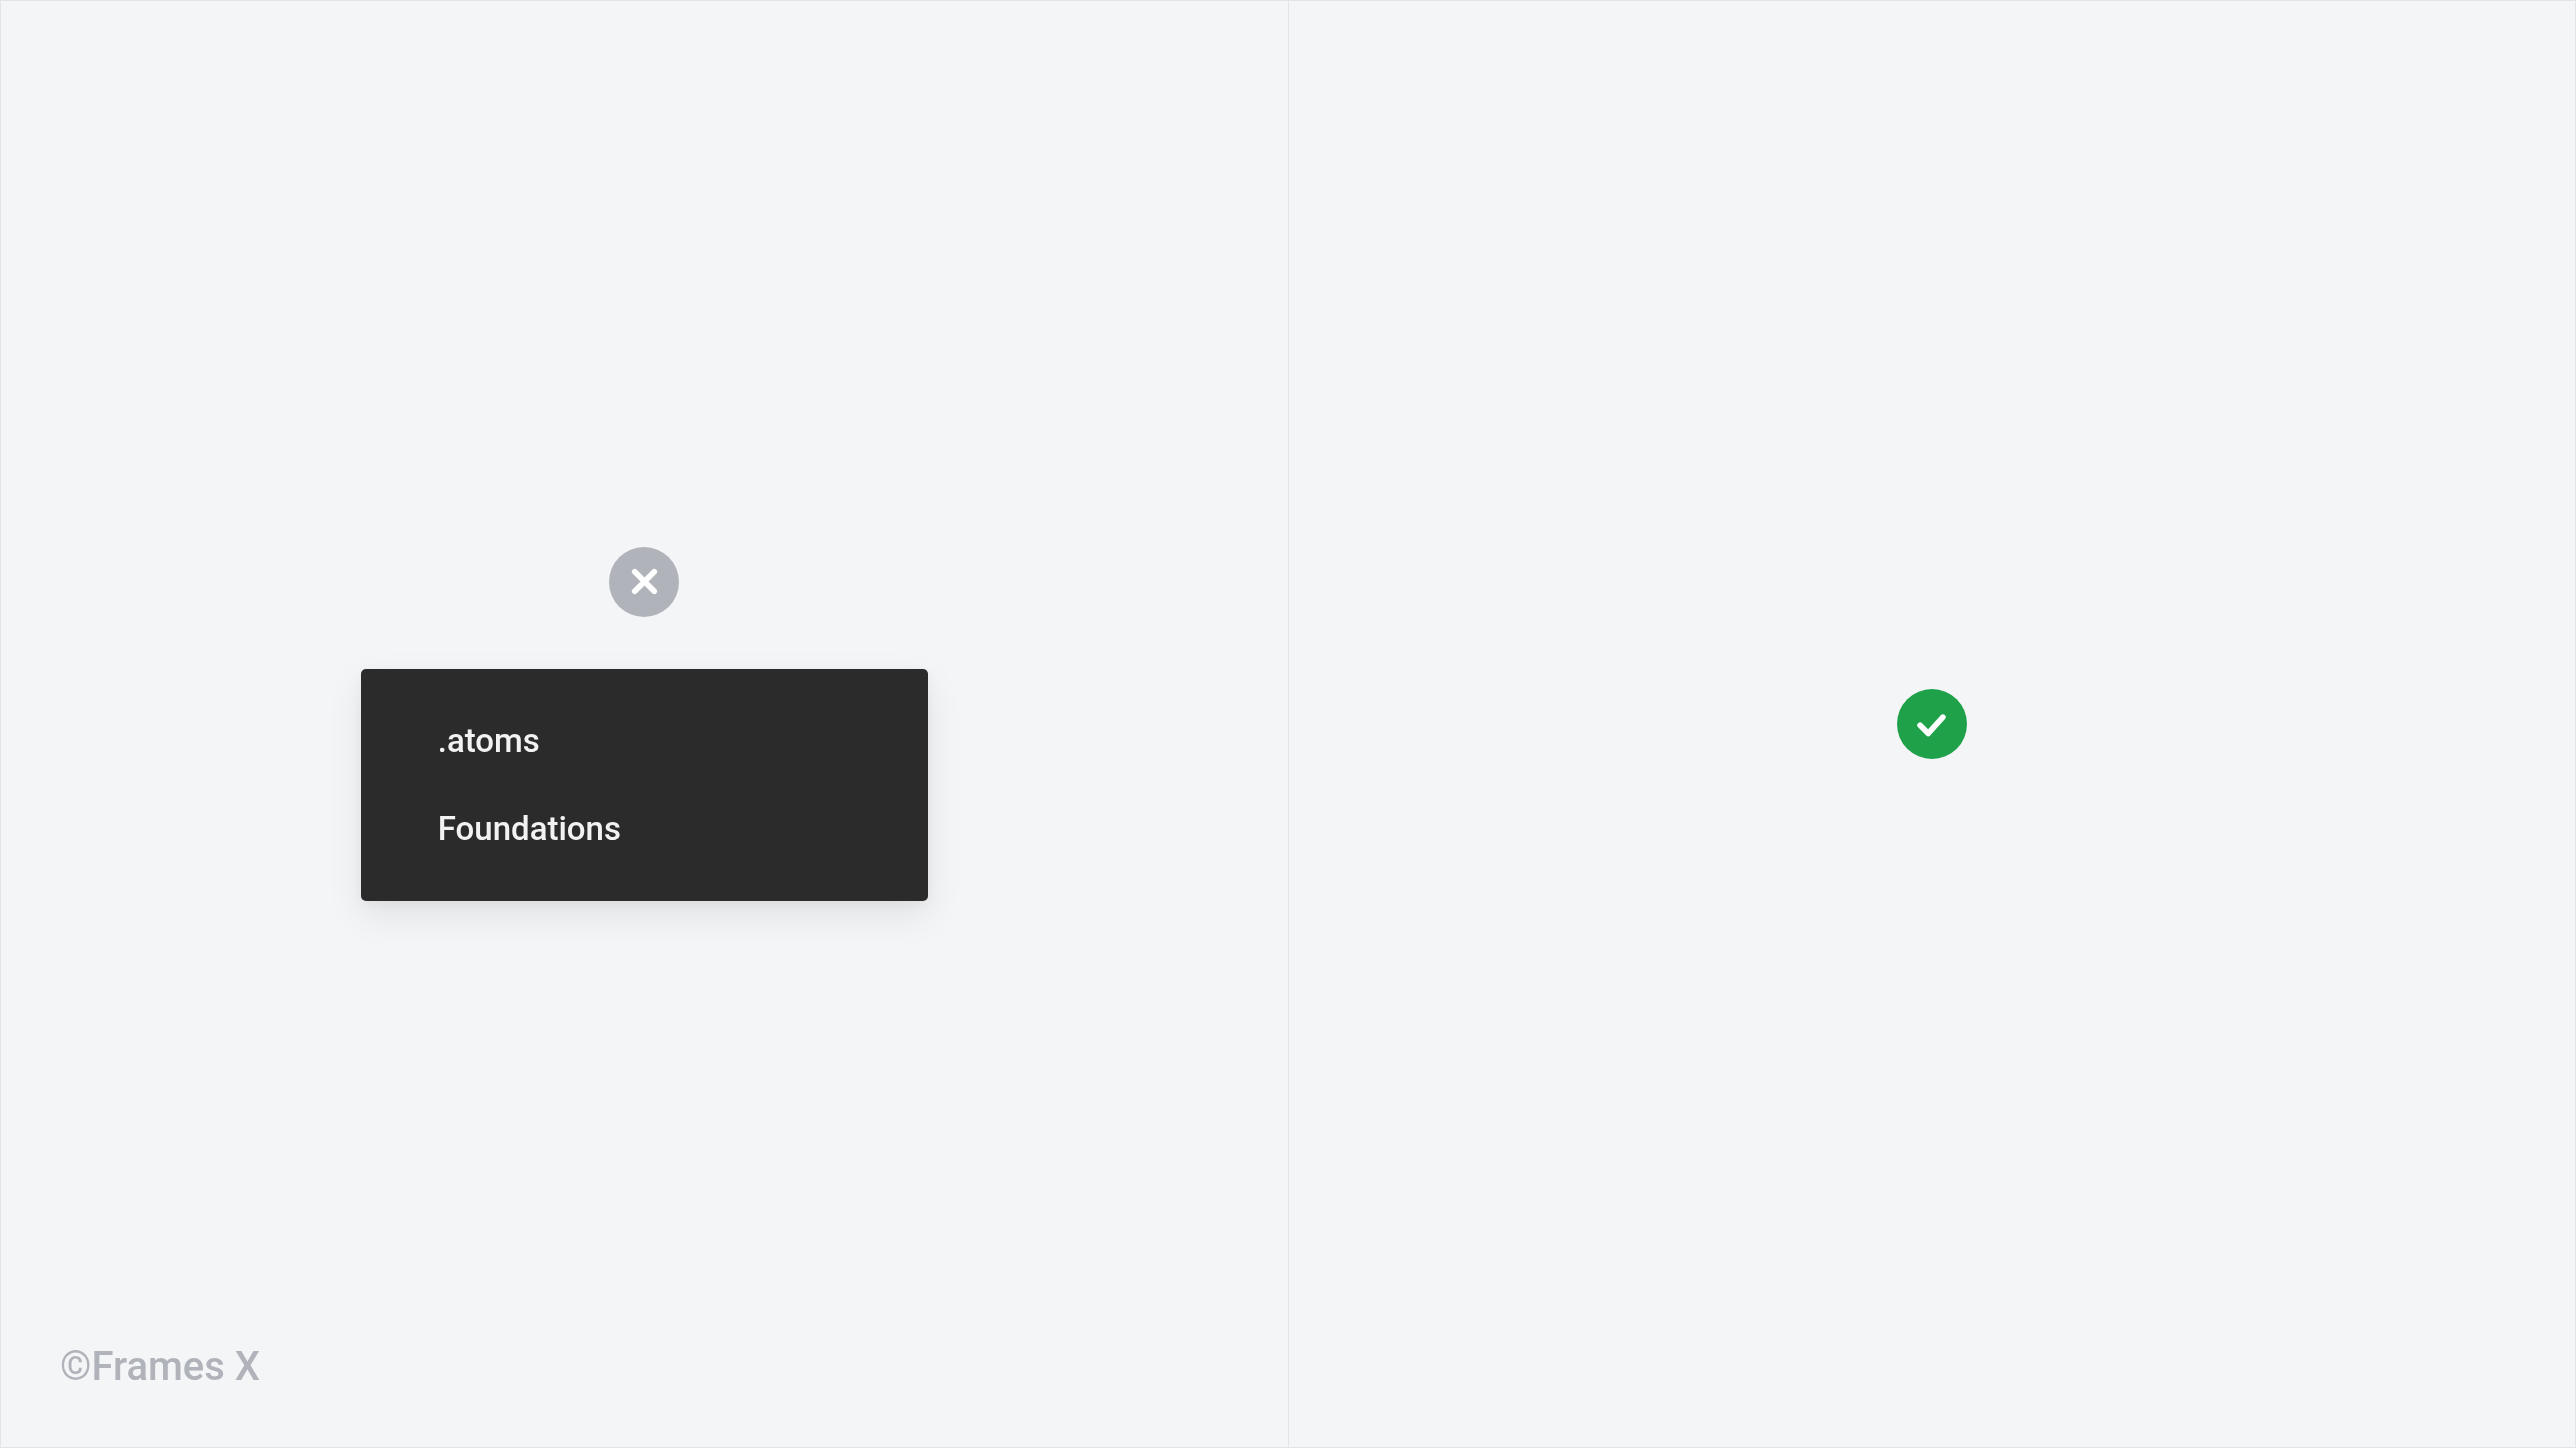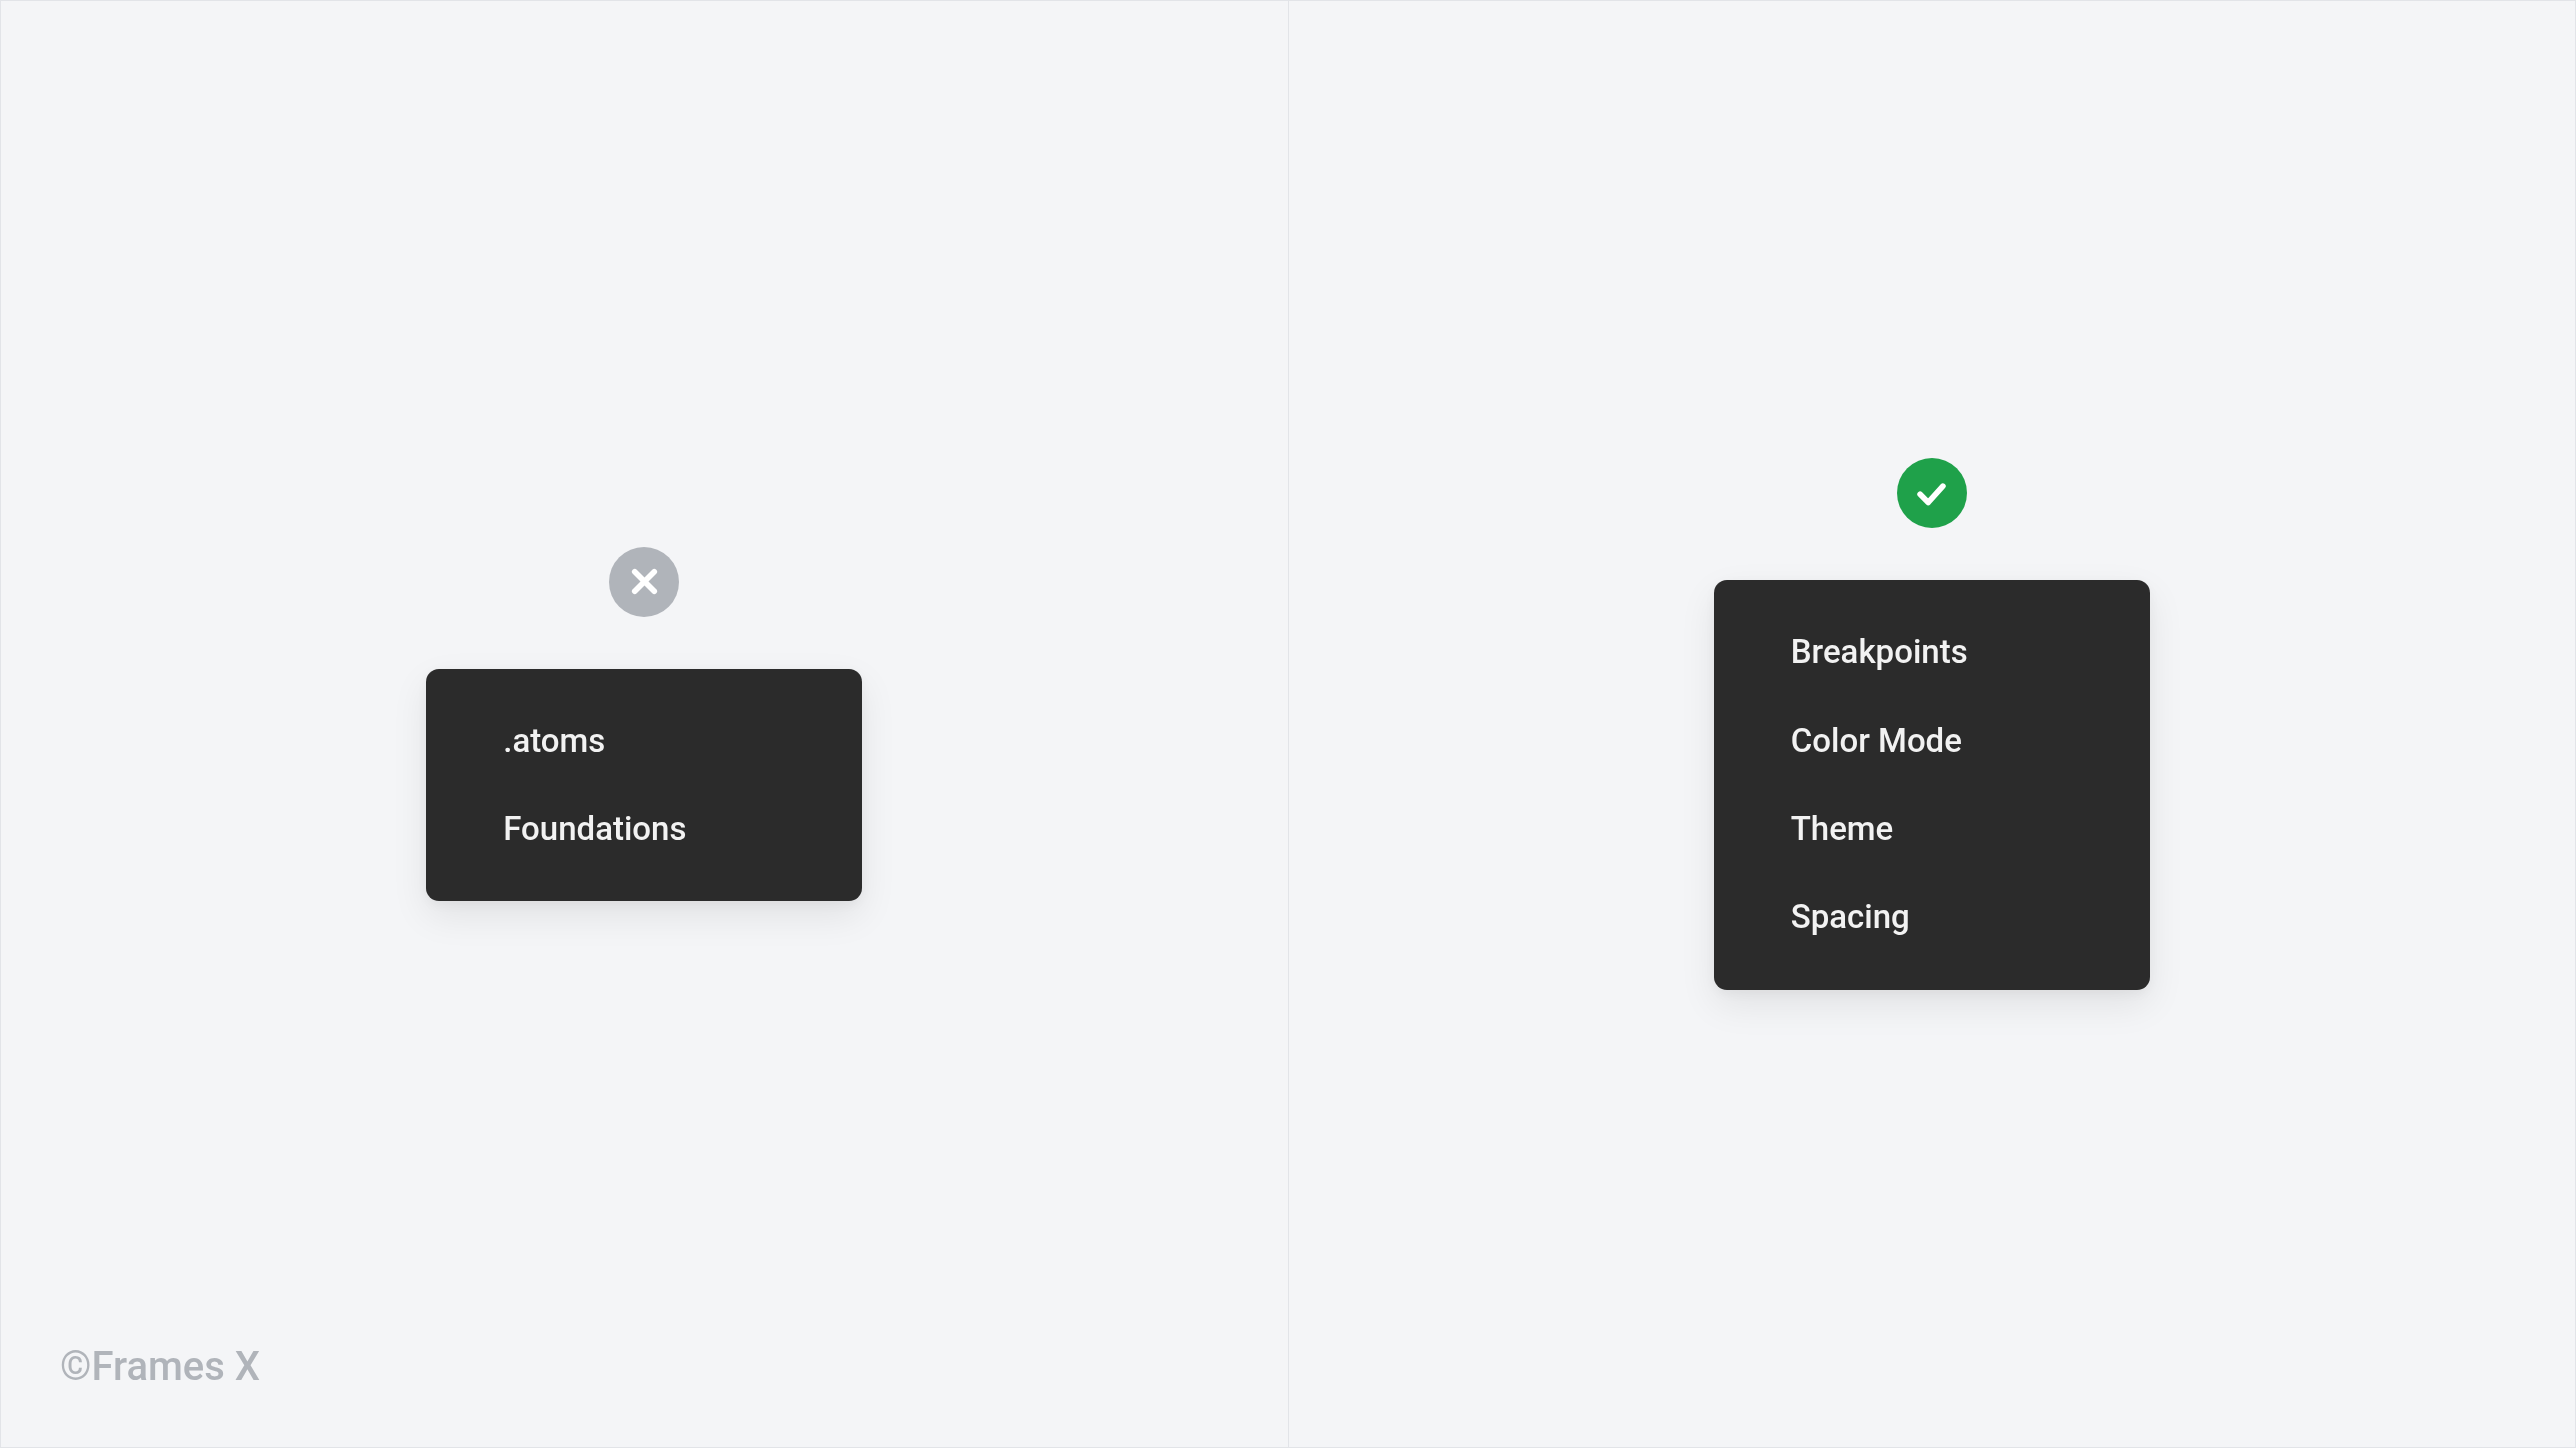--- a/index.html
+++ b/index.html
@@ -53,23 +53,23 @@
     .status-icon.correct {
       background: #1fa14a;
     }
 
     .status-icon svg {
       width: 39px;
       height: 39px;
     }
 
     .dropdown {
-      width: 436px;
+      width: 567px;
       background: #2b2b2b;
-      border-radius: 13px;
+      border-radius: 5px;
       padding: 28px 0;
       box-shadow: 0 14.7px 37px rgba(0, 0, 0, 0.08), 0 3.7px 11px rgba(0, 0, 0, 0.04);
     }
 
     .dropdown-item {
       color: #f2f2f2;
       font-size: 33px;
       font-weight: 500;
       padding: 26px 77px;
       line-height: 1.1;
@@ -102,22 +102,16 @@
     </div>
     <div class="copyright">©Frames X</div>
   </div>
 
   <div class="panel panel-right">
     <div class="status-icon correct">
       <svg viewBox="0 0 24 24" fill="none" stroke="#ffffff" stroke-width="3.5" stroke-linecap="round" stroke-linejoin="round">
         <polyline points="5 12.5 10 17.5 19 7.5"></polyline>
       </svg>
     </div>
-    <div class="dropdown">
-      <div class="dropdown-item">Breakpoints</div>
-      <div class="dropdown-item">Color Mode</div>
-      <div class="dropdown-item">Theme</div>
-      <div class="dropdown-item">Spacing</div>
-    </div>
   </div>
 
 </div>
 
 
 </body></html>

